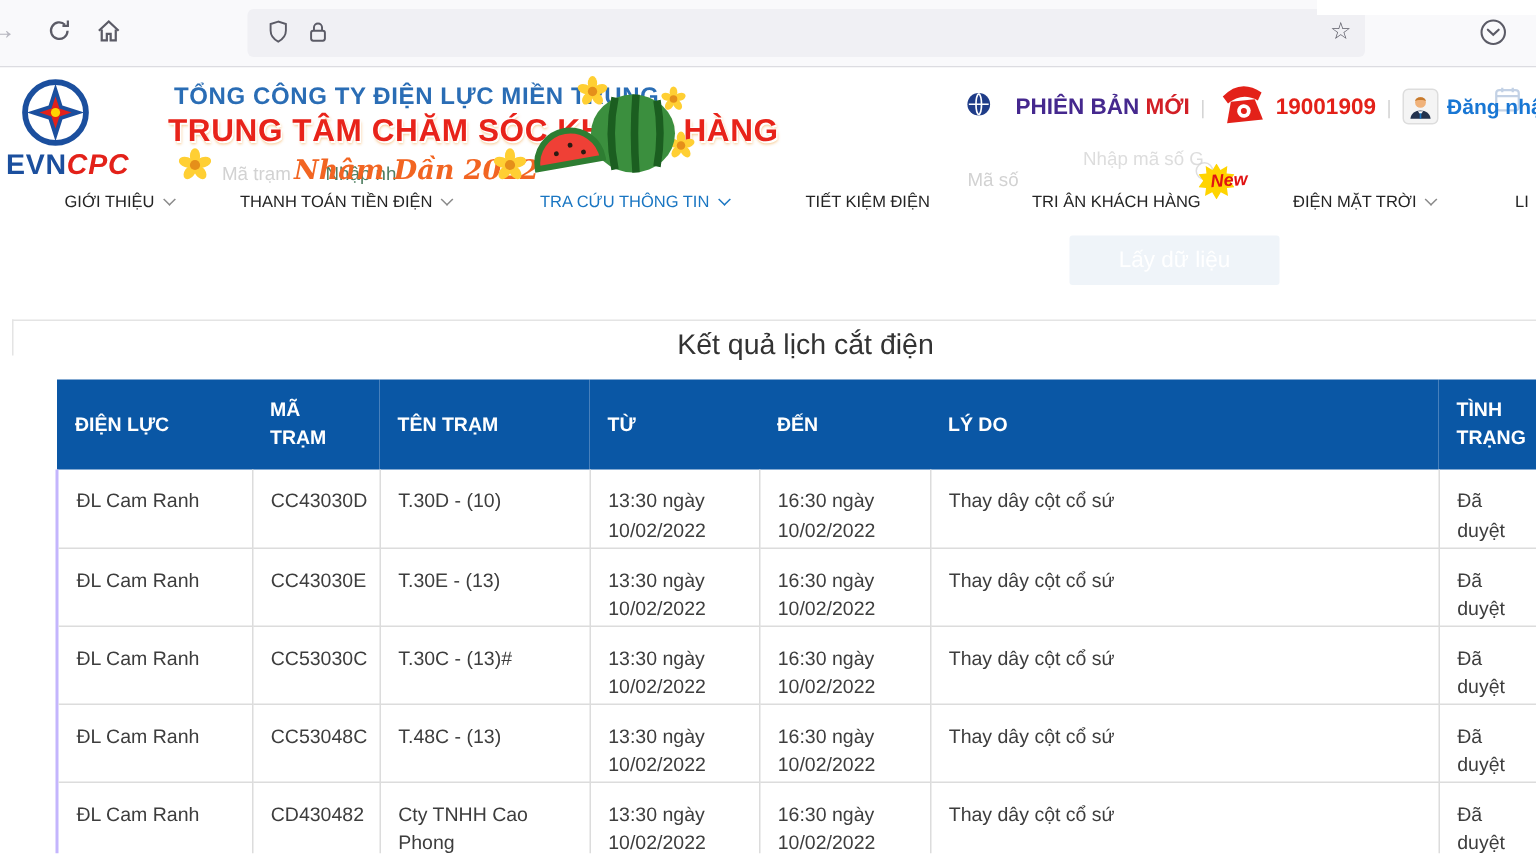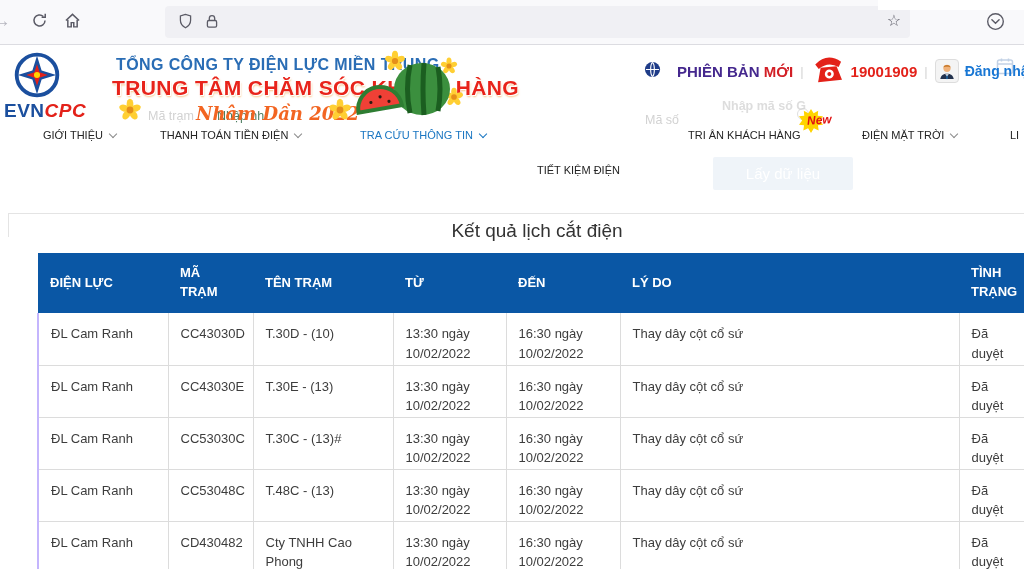--- a/index.html
+++ b/index.html
@@ -126,21 +126,21 @@
         </svg>
     </span>
     <div class="notch"></div>
   </div>
 
   <div class="banner">
 
     <span class="faint" style="left:148px; top:64px;">Mã trạm</span>
     <span class="faint" style="left:217px; top:64px; color:#14532d;">Nhập nh</span>
     <span class="faint" style="left:645px; top:68px;">Mã số</span>
-    <span class="faint" style="left:722px; top:54px; color:#d2d2d2;font-weight:bold;">Nhập mã số G</span>
+    <span class="faint" style="left:722px; top:54px; color:#d2d2d2;">Nhập mã số G</span>
     <span class="faint-circle" style="left:797px; top:63px;"></span>
     <span class="cal-faint">
       <svg width="18" height="18" viewBox="0 0 18 18">
           <rect x="1.5" y="3" width="15" height="13.5" rx="2" fill="none" stroke="#6a8fc0" stroke-width="1.5"></rect>
           <path d="M1.5 7h15" stroke="#6a8fc0" stroke-width="1.5"></path>
           <path d="M5.5 1.5v3M12.5 1.5v3" stroke="#6a8fc0" stroke-width="1.5"></path>
         </svg>
     </span>
 
     <span class="evn-emblem">
@@ -265,21 +265,21 @@
       </span>
       <a class="login-link">Đăng nhập</a>
 
     </div>
   </div>
 
   <div class="nav">
     <span class="nav-item" style="left:43px;"><span>GIỚI THIỆU</span><i class="chev"></i></span>
     <span class="nav-item" style="left:160px;"><span>THANH TOÁN TIỀN ĐIỆN</span><i class="chev"></i></span>
     <span class="nav-item active" style="left:360px;"><span>TRA CỨU THÔNG TIN</span><i class="chev"></i></span>
-    <span class="nav-item" style="left:537px;margin-top:35px;"><span>TIẾT KIỆM ĐIỆN</span></span>
+    <span class="nav-item" style="left:537px;"><span>TIẾT KIỆM ĐIỆN</span></span>
     <span class="nav-item" style="left:688px;"><span>TRI ÂN KHÁCH HÀNG</span></span>
     <span class="new-badge">
         <span class="burst"></span>
         <span class="new-text">New</span>
       </span>
     <span class="nav-item" style="left:862px;"><span>ĐIỆN MẶT TRỜI</span><i class="chev"></i></span>
     <span class="nav-item" style="left:1010px;"><span>LI</span></span>
   </div>
 
   <button class="fetch-btn">Lấy dữ liệu</button>

